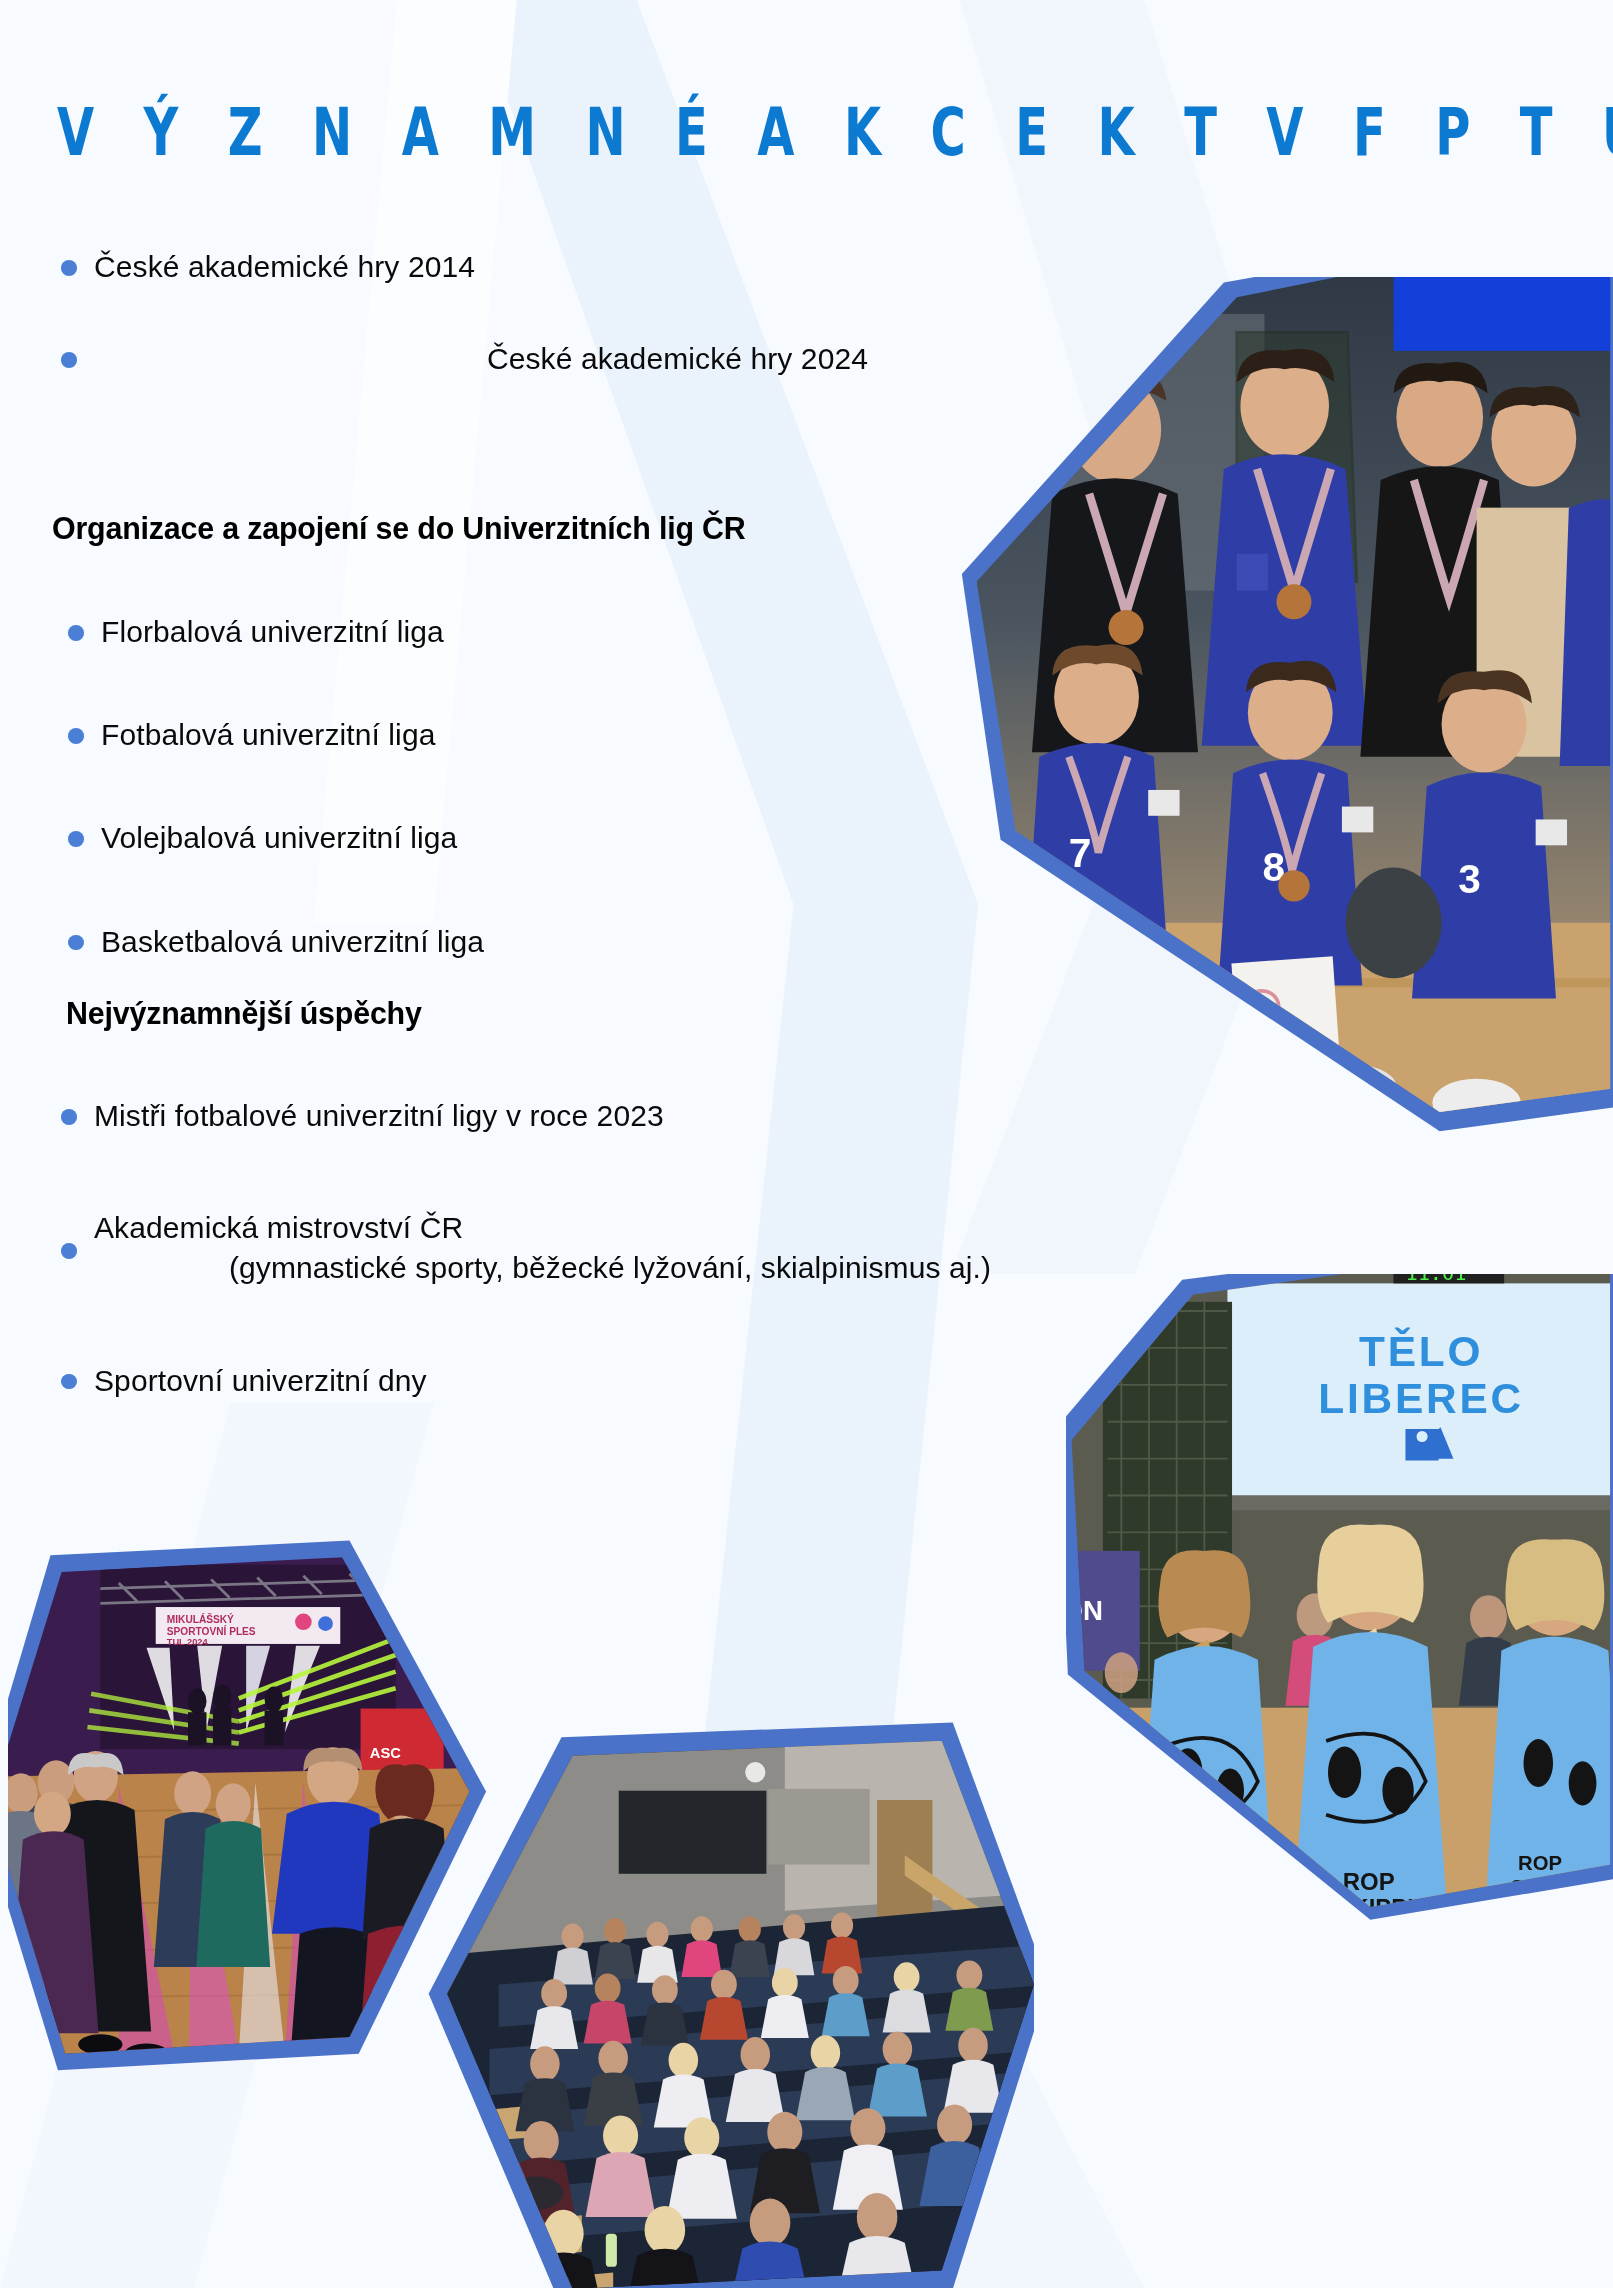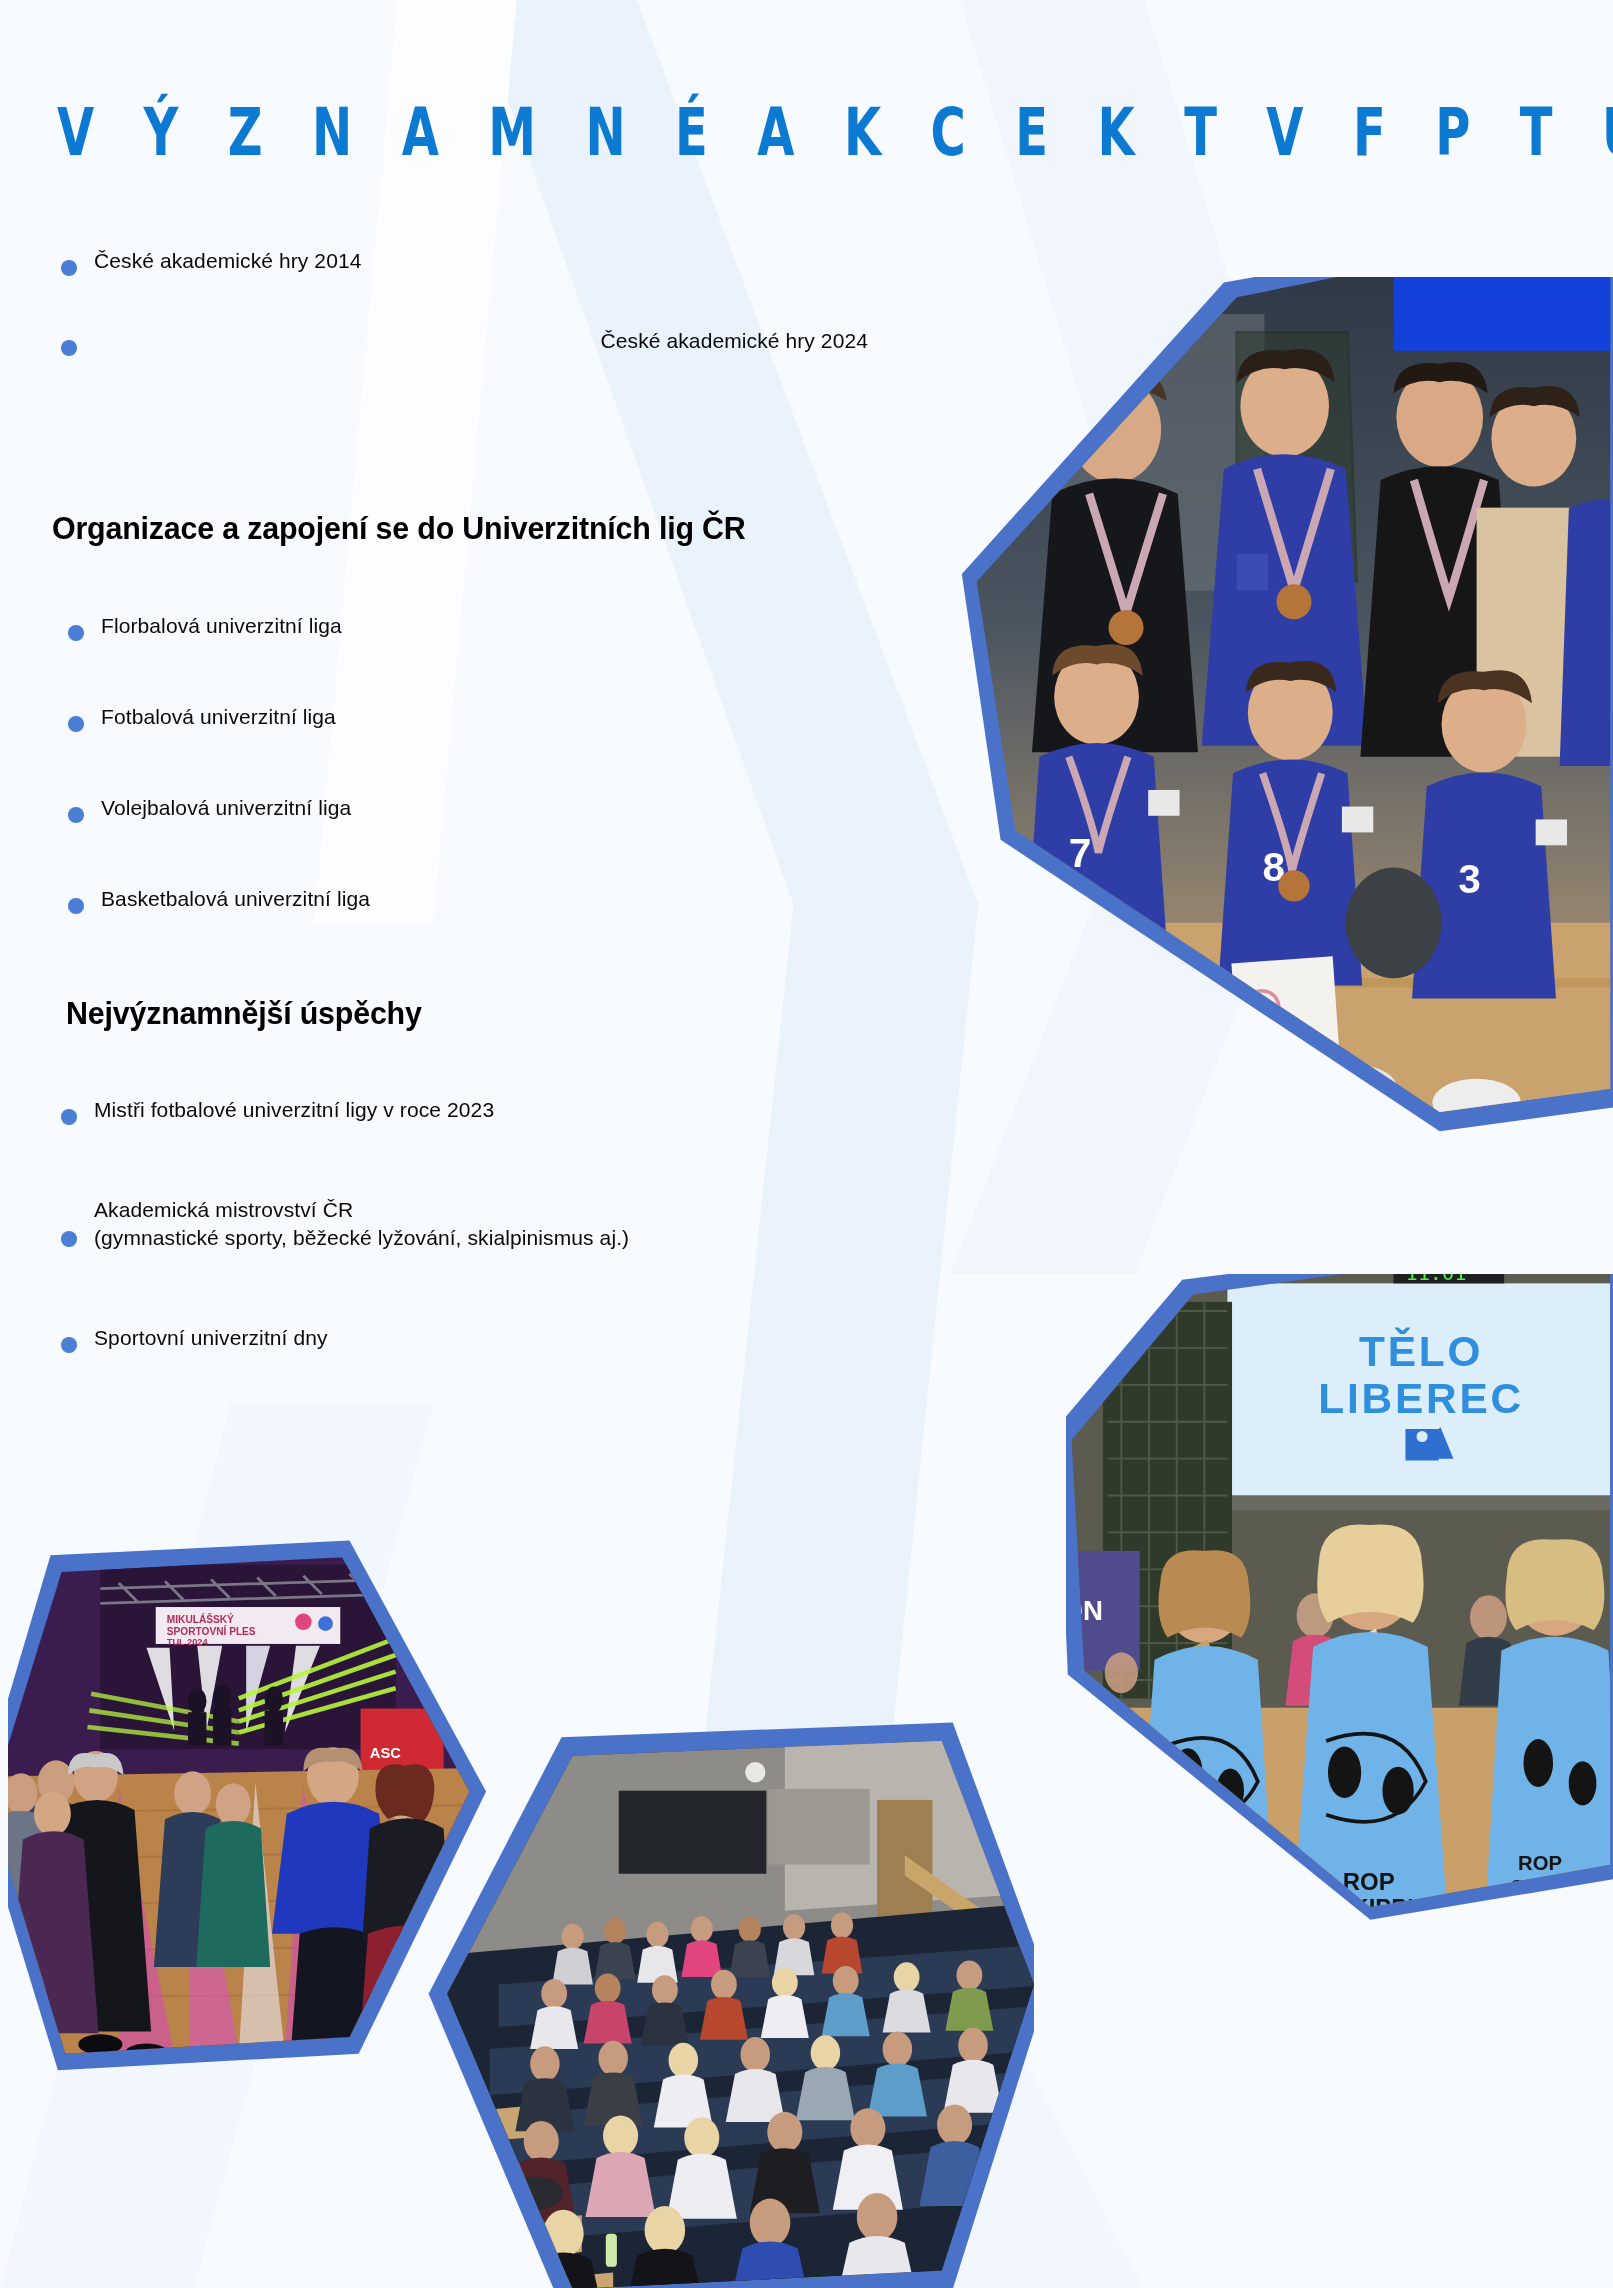--- a/index.html
+++ b/index.html
@@ -46,36 +46,36 @@
   .list {
     position: absolute;
     list-style: none;
     margin: 0;
     padding: 0;
   }
   .list-item {
     position: relative;
     padding-left: 57px;
     color: #0a0a0a;
-    font-size: 21px;
+    font-size: 30px;
     line-height: 1.34;
     font-weight: 400;
     letter-spacing: 0.1px;
   }
   .list-item .bullet {
     position: absolute;
     left: 24px;
     top: 13px;
     width: 15.7px;
     height: 15.7px;
     border-radius: 50%;
     background: #4b7fd6;
   }
   .list-item.two-line .bullet { top: 35px; }
-  .list-item .line2 { display: block; }
+  .list-item .line2 { display: block; text-align: center; }
 
   .section-head {
     position: absolute;
     font-weight: 700;
     font-size: 32px;
     color: #000000;
     letter-spacing: -0.2px;
     white-space: nowrap;
     transform: scaleX(0.95);
     transform-origin: left center;

